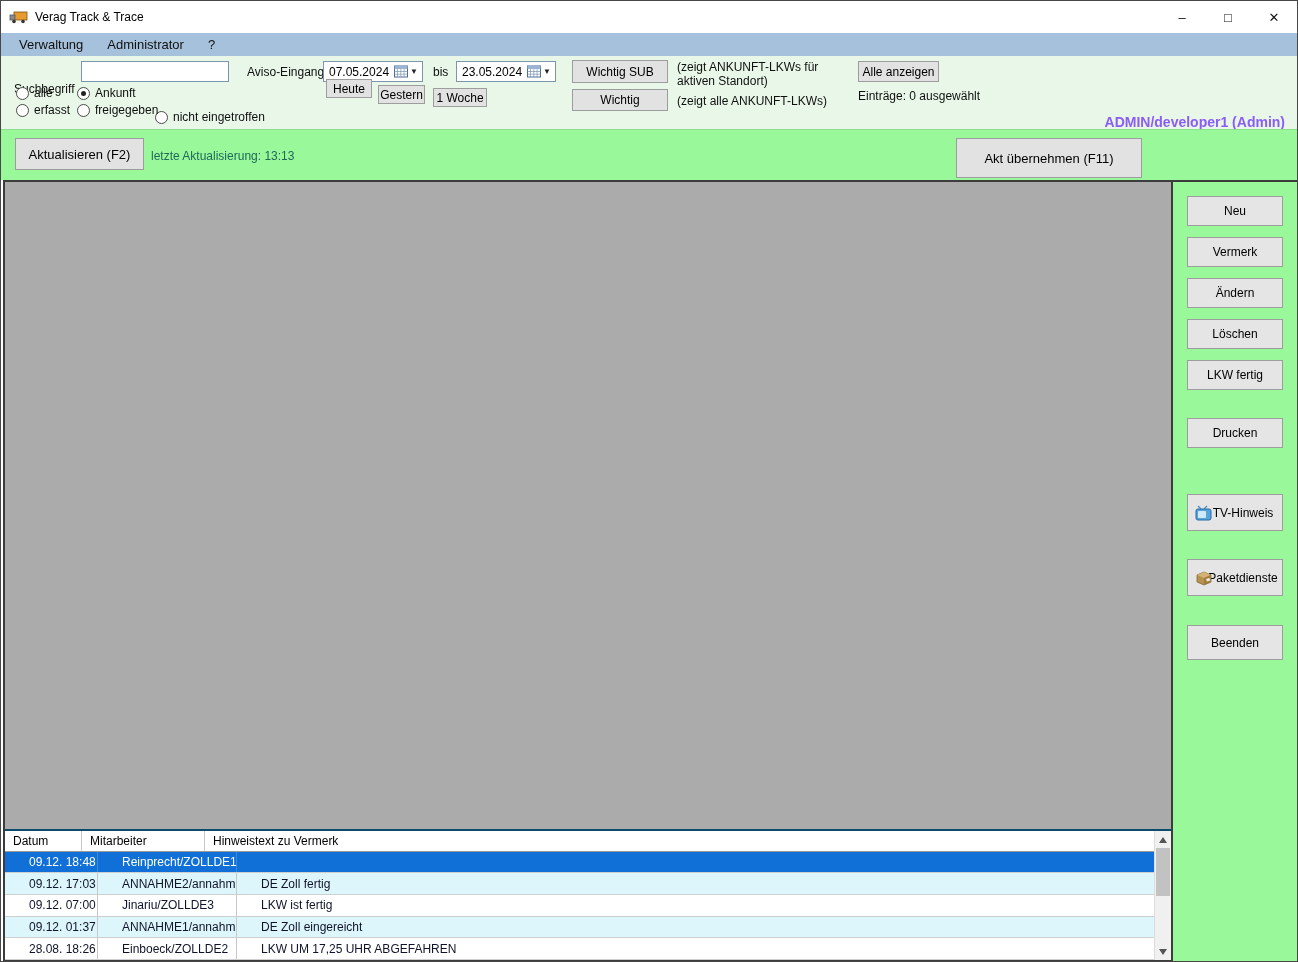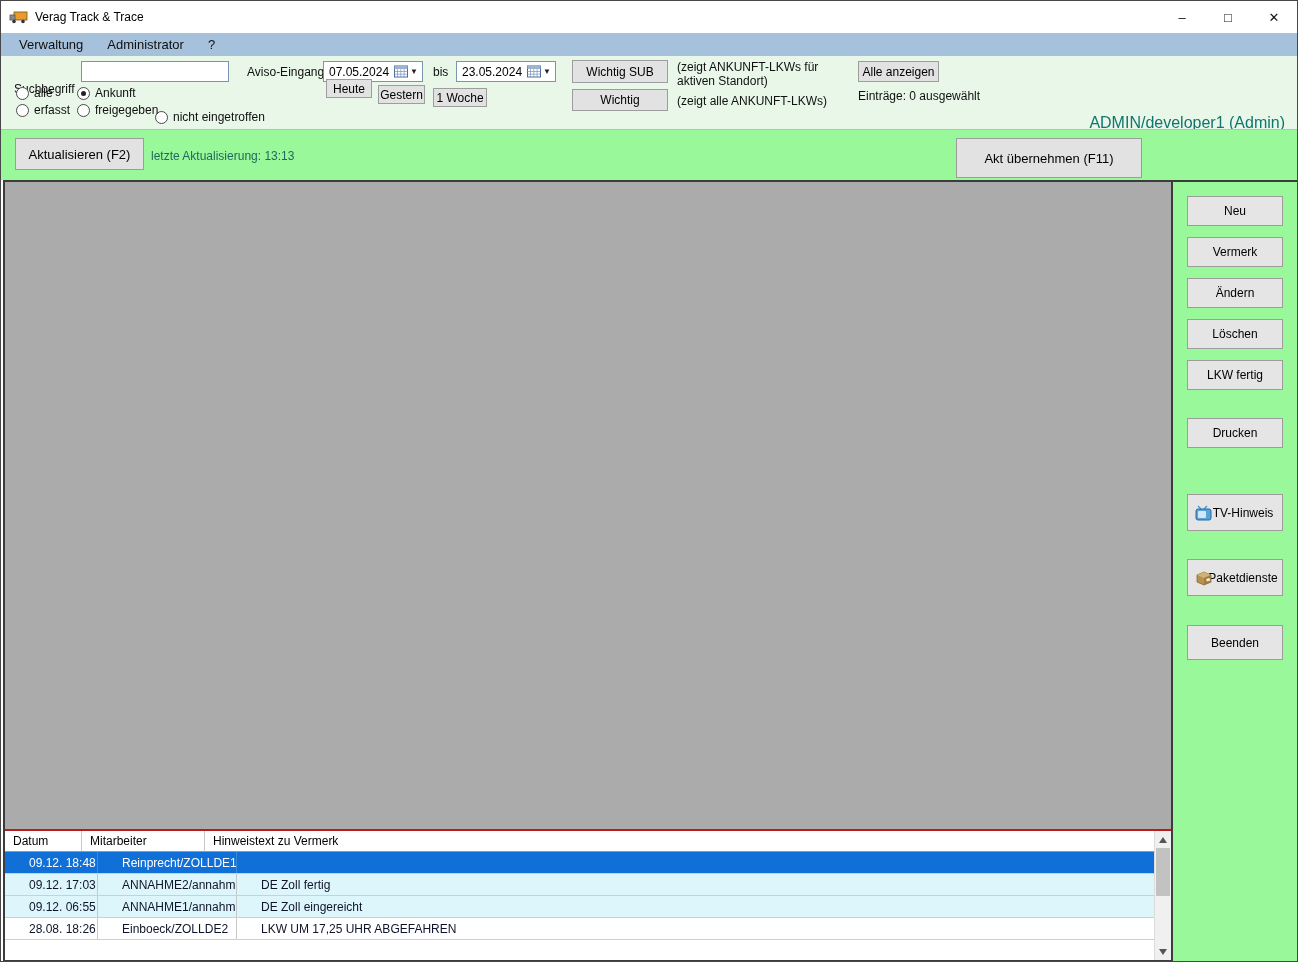--- a/index.html
+++ b/index.html
@@ -50,21 +50,21 @@
     width:13px; height:13px; border:1px solid #4a4a4a; border-radius:50%;
     background:#fff; position:relative; flex:none;
   }
   .radio.checked::after {
     content:""; position:absolute; left:3px; top:3px; width:5px; height:5px;
     border-radius:50%; background:#222;
   }
   .radio-label { font-size:12px; color:#101010; white-space:nowrap; }
   .hint-text { position:absolute; font-size:12px; color:#101010; line-height:14px; }
   .user-block { position:absolute; right:12px; top:58px; text-align:right; }
-  .user-line { font-size:16px; color:#0f766e; line-height:17px; }
+  .user-line { font-size:14px; color:#8b5cf6; line-height:17px;font-weight:bold; }
   .chk-row { display:flex; align-items:center; justify-content:flex-end; gap:5px; margin-top:3px; }
   .checkbox {
     width:13px; height:13px; border:1px solid #444; background:#fff; position:relative; flex:none;
   }
   .checkbox.checked::after {
     content:"✓"; position:absolute; left:1px; top:-3px; font-size:12px; color:#111;
   }
   .chk-label, .dur-label { font-size:12px; color:#101010; }
   .dur-label { margin-top:2px; }
   
@@ -77,21 +77,21 @@
   .akt-btn { left:955px; top:8px; width:186px; height:40px; font-size:13px; }
   
   .content-frame {
     position:absolute; left:2px; top:179px; width:1170px; height:782px;
     border:2px solid #3c3c3c; background:#ababab;
     display:flex; flex-direction:column;
   }
   .gray-area { flex:1; background:#ababab; }
   
   .log-table {
-    height:131px; background:#fff; border-top:2px solid #b91c1c;
+    height:131px; background:#fff; border-top:2px solid #0c4a6e;
     display:flex; flex-direction:row; font-size:12px;
   }
   .tbl-main { flex:1; display:flex; flex-direction:column; overflow:hidden; }
   .tbl-header { display:flex; height:21px; background:#fff; border-bottom:1px solid #9a9a9a; }
   .tbl-header .hcell {
     display:flex; align-items:center; padding-left:8px; color:#000;
     border-right:1px solid #c8c8c8; height:100%;
   }
   .tbl-row { display:flex; height:22px; border-bottom:1px solid #cfcfcf; }
   .tbl-row .cell {
@@ -250,22 +250,27 @@
         <div class="tbl-row row-selected">
           <div class="cell col-datum">09.12. 18:48</div>
           <div class="cell col-mit">Reinprecht/ZOLLDE1</div>
           <div class="cell col-hin"></div>
         </div>
         <div class="tbl-row row-cyan">
           <div class="cell col-datum">09.12. 17:03</div>
           <div class="cell col-mit">ANNAHME2/annahme2</div>
           <div class="cell col-hin">DE Zoll fertig</div>
         </div>
+        <div class="tbl-row row-white">
+          <div class="cell col-datum">09.12. 07:00</div>
+          <div class="cell col-mit">Jinariu/ZOLLDE3</div>
+          <div class="cell col-hin">LKW ist fertig</div>
+        </div>
         <div class="tbl-row row-cyan">
-          <div class="cell col-datum">09.12. 06:55</div>
+          <div class="cell col-datum">09.12. 01:37</div>
           <div class="cell col-mit">ANNAHME1/annahme1</div>
           <div class="cell col-hin">DE Zoll eingereicht</div>
         </div>
         <div class="tbl-row row-white">
           <div class="cell col-datum">28.08. 18:26</div>
           <div class="cell col-mit">Einboeck/ZOLLDE2</div>
           <div class="cell col-hin">LKW UM 17,25 UHR ABGEFAHREN</div>
         </div>
       </div>
       <div class="scrollbar">

